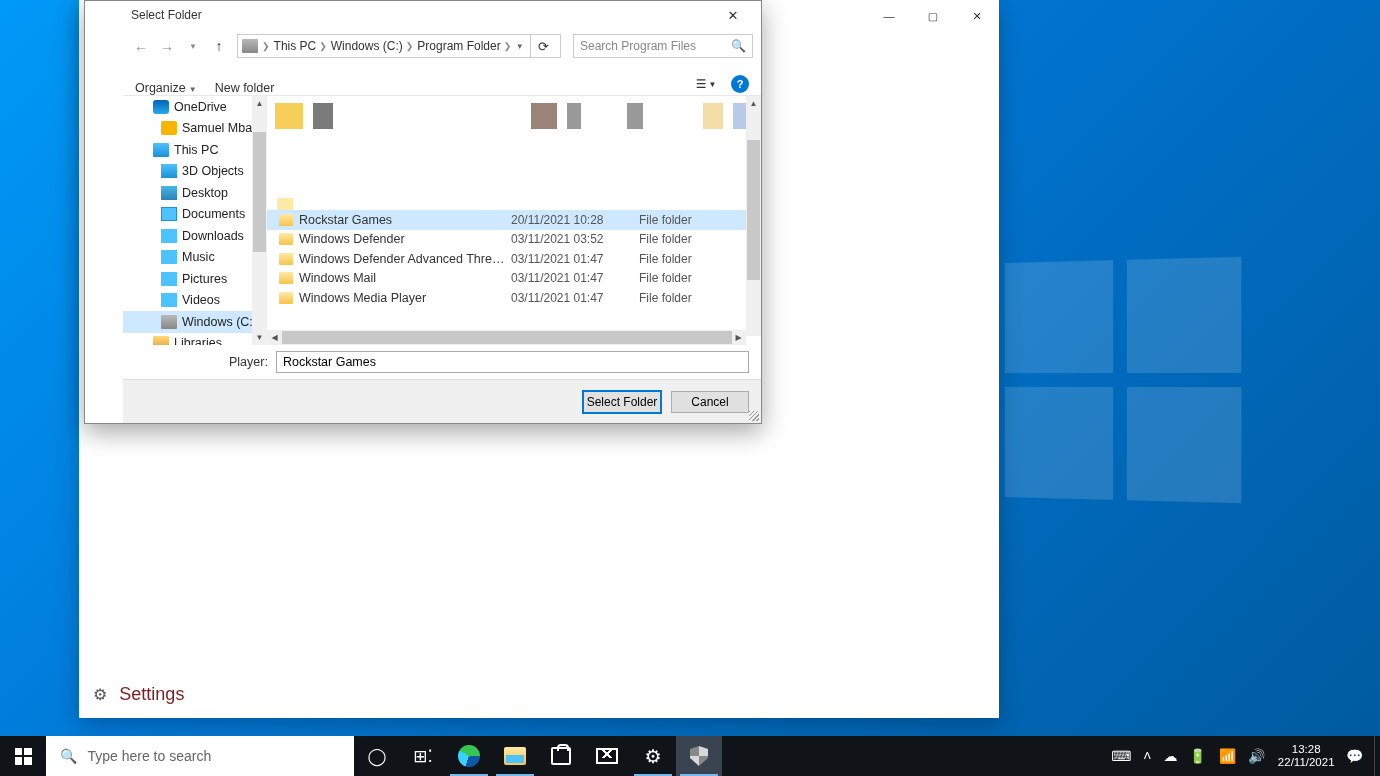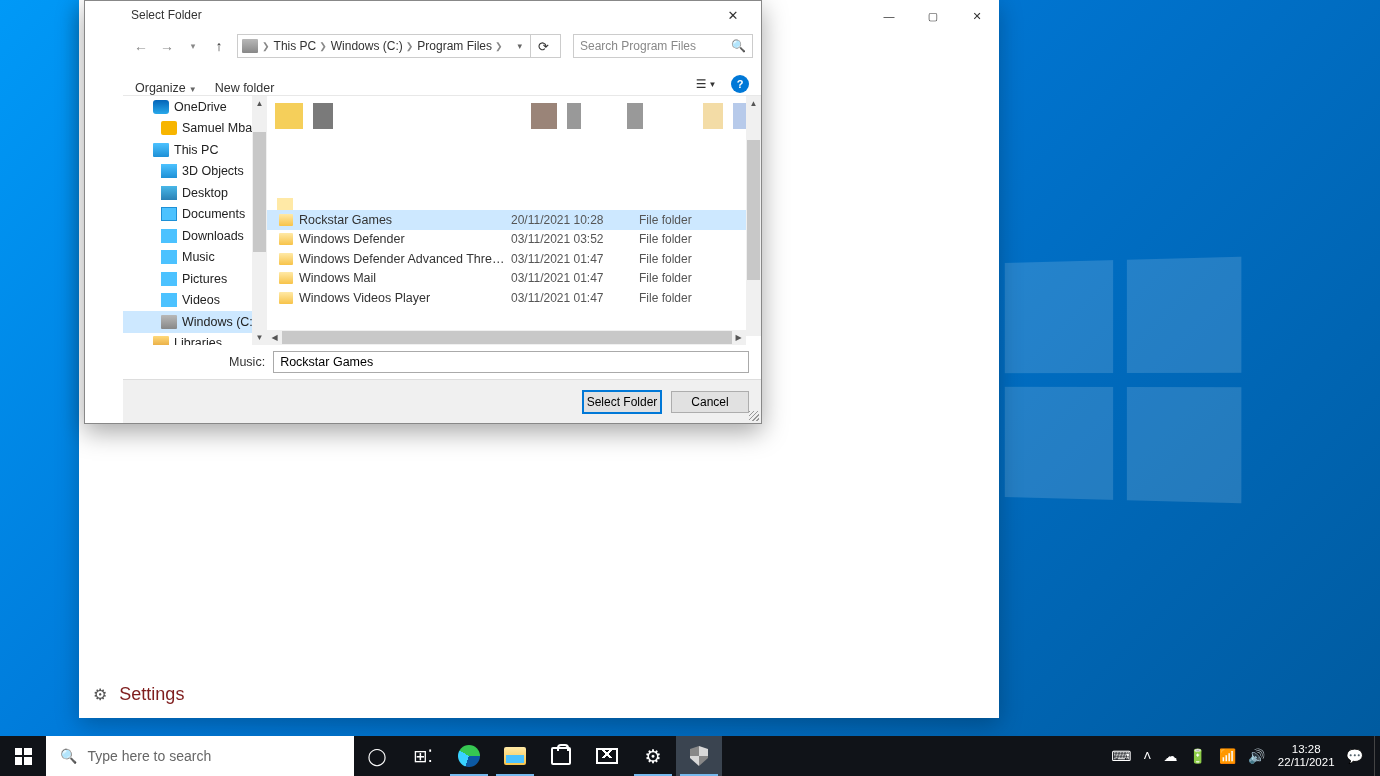--- a/index.html
+++ b/index.html
@@ -174,21 +174,21 @@
         </span>
       <span class="crumb">
           <span>This PC</span>
           <span class="chev">❯</span>
         </span>
       <span class="crumb">
           <span>Windows (C:)</span>
           <span class="chev">❯</span>
         </span>
       <span class="crumb">
-          <span>Program Files</span>
+          <span>Program Folder</span>
           <span class="chev">❯</span>
         </span>
       <span class="addr-drop">▾</span>
       <div class="addr-refresh">⟳</div>
     </div>
     <div class="searchbox">
       <span>Search Program Files</span>
       <span class="sicon">🔍</span>
     </div>
   </div>
@@ -296,42 +296,42 @@
               <span class="cell-type">File folder</span>
             </div>
             <div class="list-row">
               <span class="ficon"></span>
               <span class="cell-name">Windows Mail</span>
               <span class="cell-date">03/11/2021 01:47</span>
               <span class="cell-type">File folder</span>
             </div>
             <div class="list-row">
               <span class="ficon"></span>
-              <span class="cell-name">Windows Videos Player</span>
+              <span class="cell-name">Windows Media Player</span>
               <span class="cell-date">03/11/2021 01:47</span>
               <span class="cell-type">File folder</span>
             </div>
           </div>
         <div class="list-scroll">
           <div class="arr up">▲</div>
           <div class="thumb"></div>
 
         </div>
         <div class="hscroll">
           <div class="arr">◀</div>
           <div class="track">
               <div class="thumb"></div>
             </div>
           <div class="arr">▶</div>
         </div>
       </div>
     </div>
   </div>
   <div class="folder-input-row">
-    <span class="folder-label">Music:</span>
+    <span class="folder-label">Player:</span>
     <input class="folder-input" value="Rockstar Games" style="">
   </div>
   <div class="dlg-buttons">
     <div class="dlg-btn primary">Select Folder</div>
     <div class="dlg-btn">Cancel</div>
     <div class="resize-grip"></div>
   </div>
 </div>
 
 <div class="taskbar">

